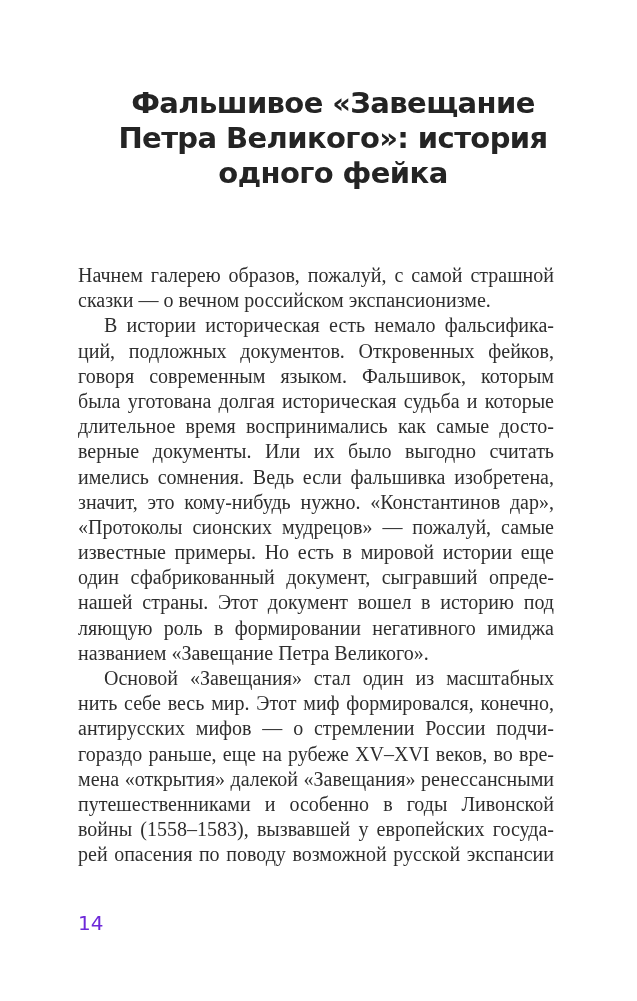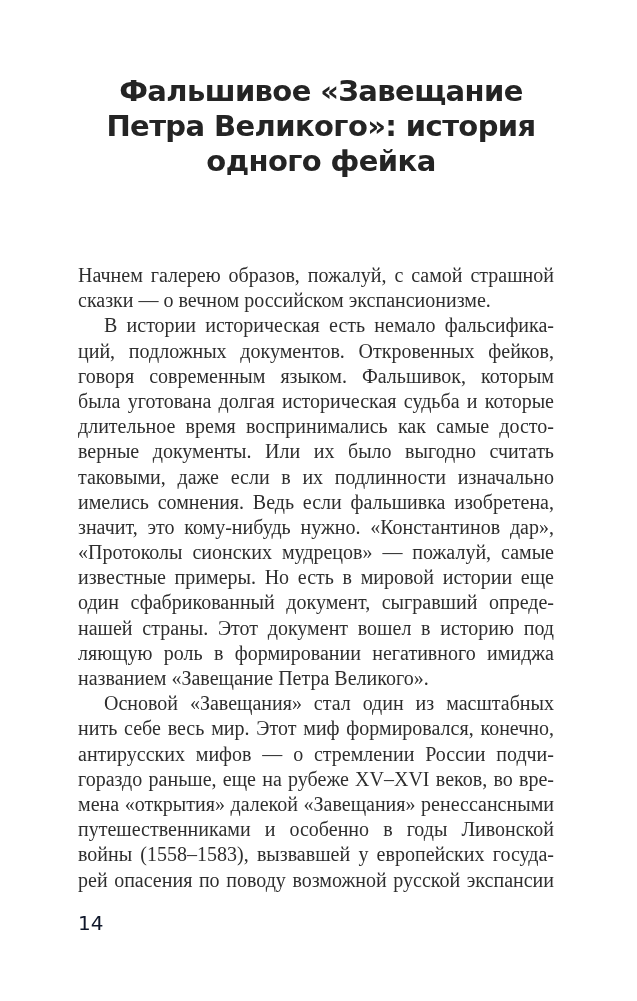--- a/index.html
+++ b/index.html
@@ -12,21 +12,21 @@
       height: 1001px;
       position: relative;
       overflow: hidden;
       color: #2b2b2b;
     }
     .title {
       position: absolute;
       left: 78px;
       top: 74px;
       width: 486px;
-      margin: 0;
+      margin: 12px;
       text-align: center;
       font-family: "DejaVu Sans", sans-serif;
       font-weight: bold;
       font-size: 29px;
       line-height: 35px;
       letter-spacing: -0.6px;
       color: #242424;
     }
     .title span { display: block; white-space: nowrap; }
     .body-text {
@@ -48,21 +48,21 @@
     }
     .line.last { text-align-last: left; }
     .line.indent { padding-left: 26px; }
     .page-number {
       position: absolute;
       left: 78px;
       top: 911px;
       font-family: "DejaVu Sans", sans-serif;
       font-size: 20px;
       line-height: 24px;
-      color: #0f172a;
+      color: #6d28d9;
     }
   </style>
 </head>
 <body>
 
 <h1 class="title">
   <span>Фальшивое «Завещание</span>
   <span>Петра Великого»: история</span>
   <span>одного фейка</span>
 </h1>
@@ -72,21 +72,20 @@
     <span class="line">Начнем галерею образов, пожалуй, с самой страшной</span>
     <span class="line last">сказки — о вечном российском экспансионизме.</span>
   </div>
   <div>
     <span class="line indent">В истории историческая есть немало фальсифика-</span>
     <span class="line">ций, подложных документов. Откровенных фейков,</span>
     <span class="line">говоря современным языком. Фальшивок, которым</span>
     <span class="line">была уготована долгая историческая судьба и которые</span>
     <span class="line">длительное время воспринимались как самые досто-</span>
     <span class="line">верные документы. Или их было выгодно считать</span>
-    <span class="line">таковыми, даже если в их подлинности изначально</span>
     <span class="line">имелись сомнения. Ведь если фальшивка изобретена,</span>
     <span class="line">значит, это кому-нибудь нужно. «Константинов дар»,</span>
     <span class="line">«Протоколы сионских мудрецов» — пожалуй, самые</span>
     <span class="line">известные примеры. Но есть в мировой истории еще</span>
     <span class="line">один сфабрикованный документ, сыгравший опреде-</span>
     <span class="line">нашей страны. Этот документ вошел в историю под</span>
     <span class="line">ляющую роль в формировании негативного имиджа</span>
     <span class="line last">названием «Завещание Петра Великого».</span>
   </div>
   <div>

